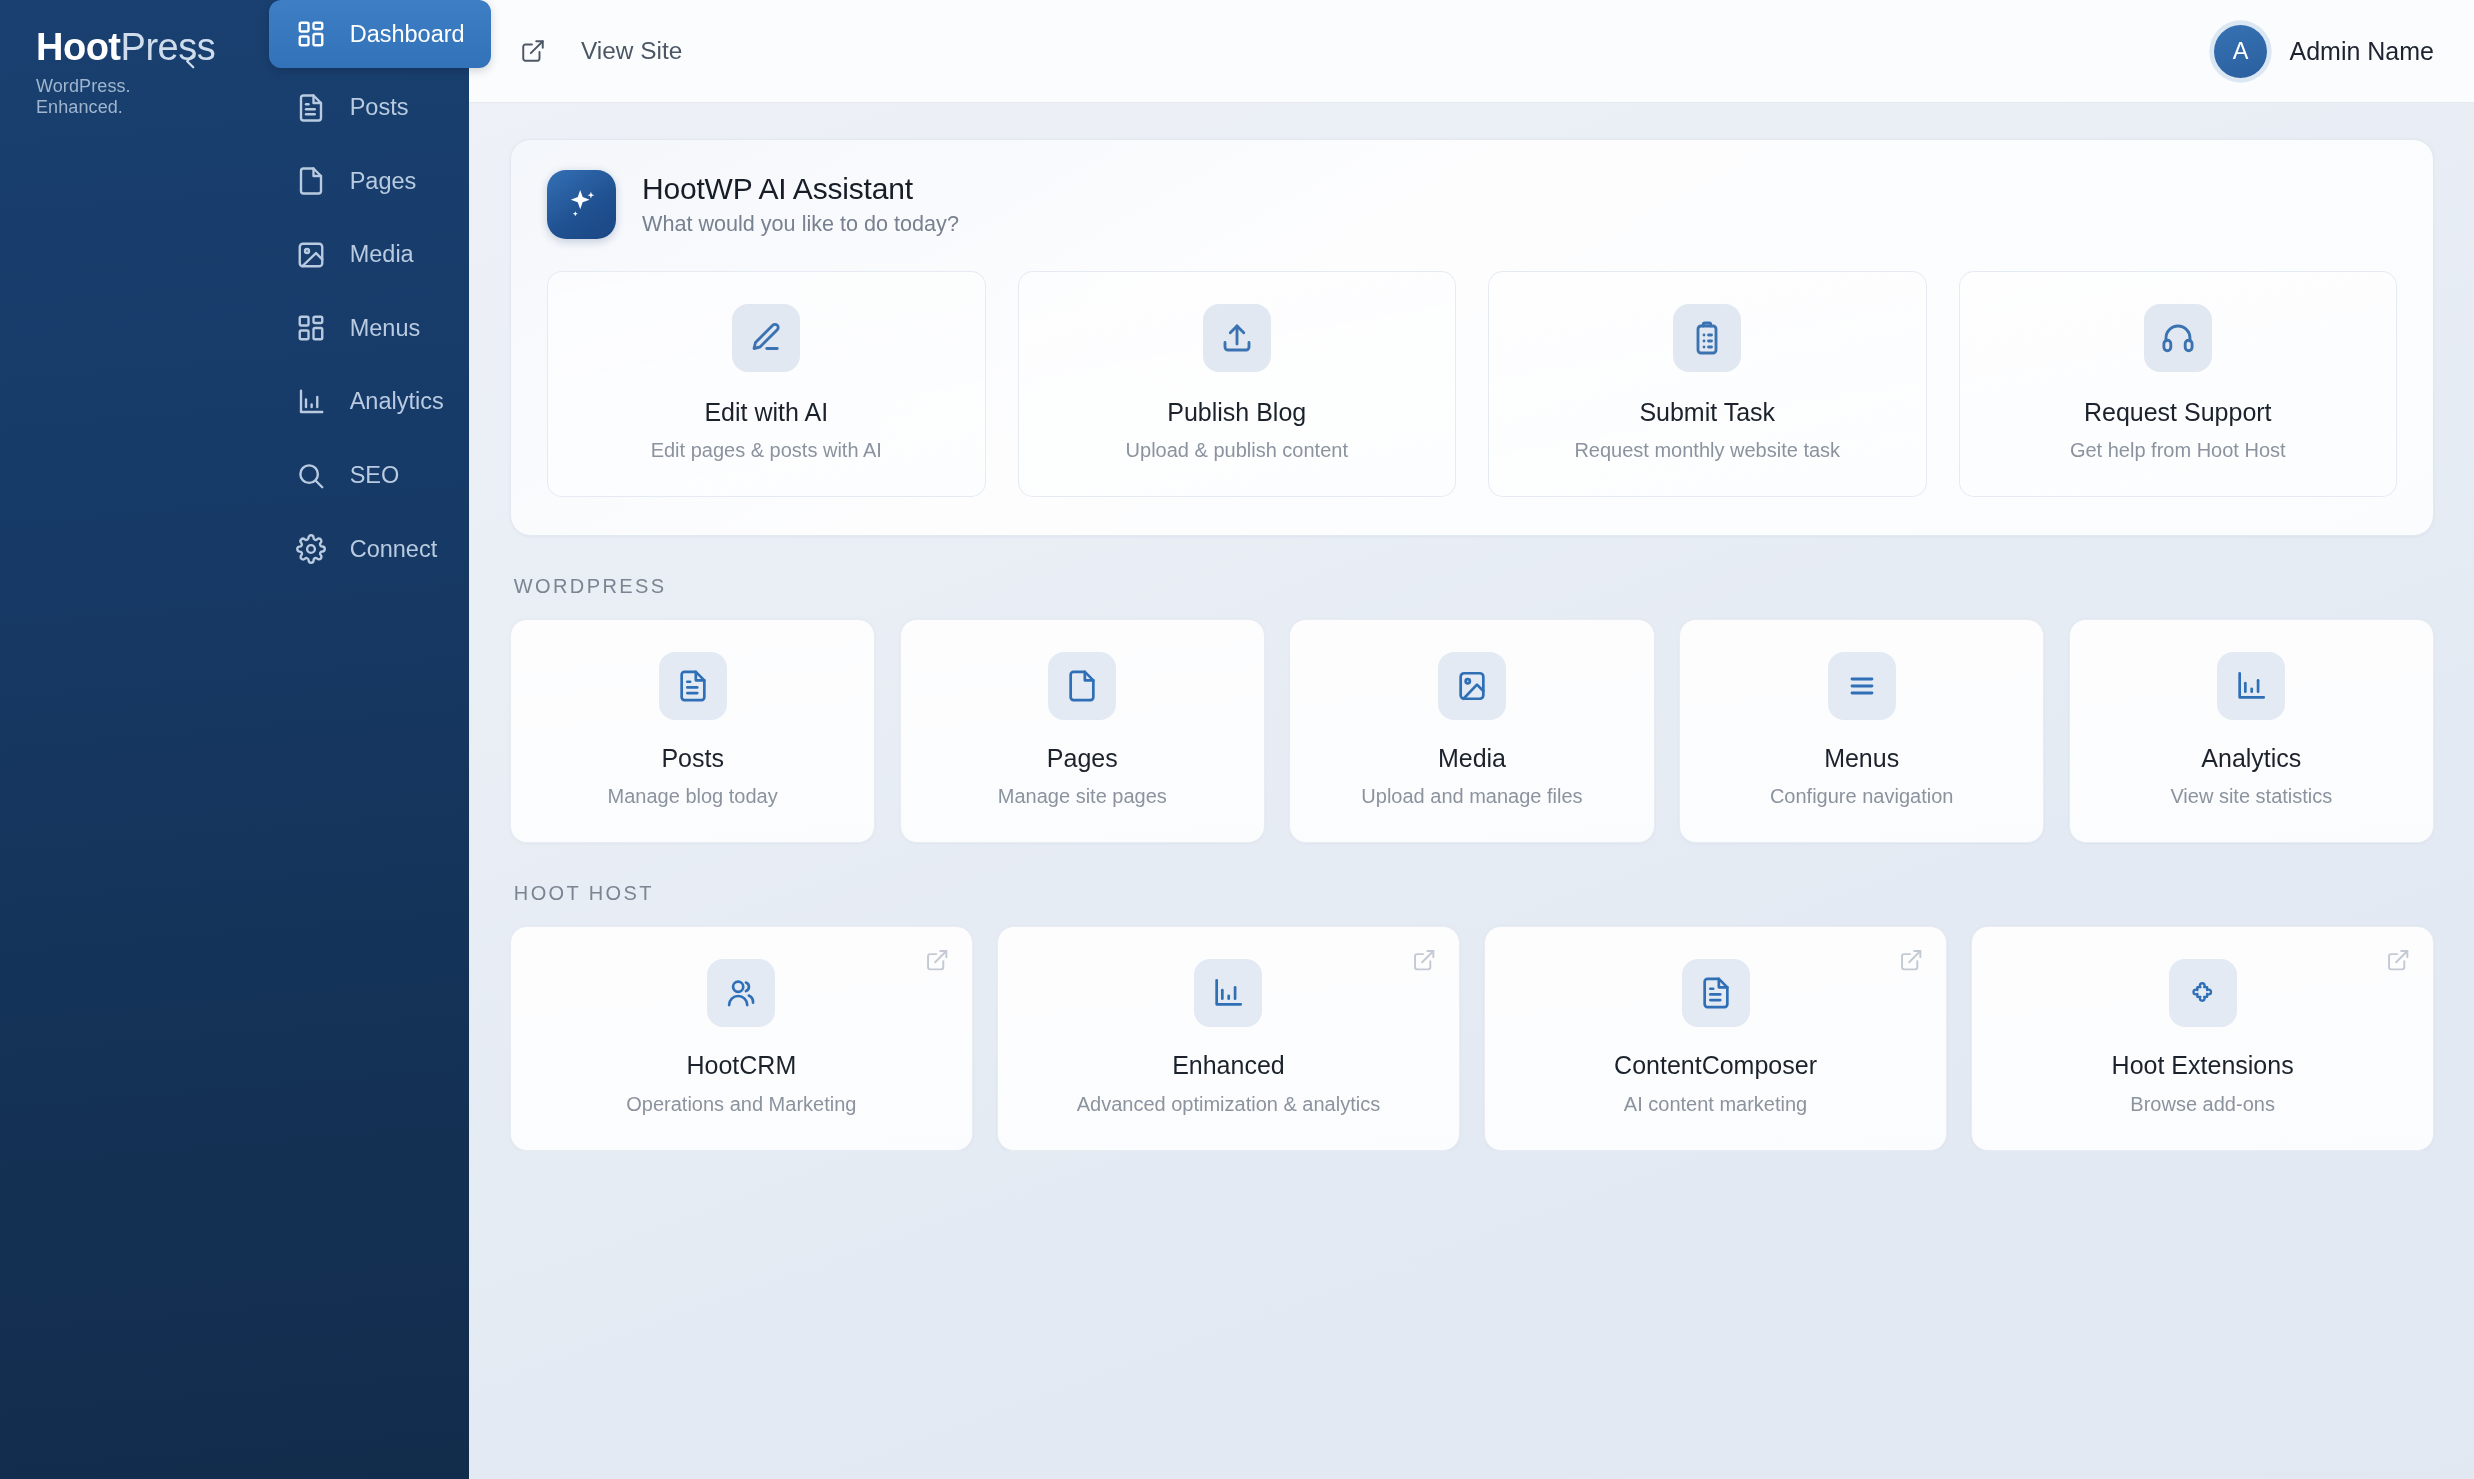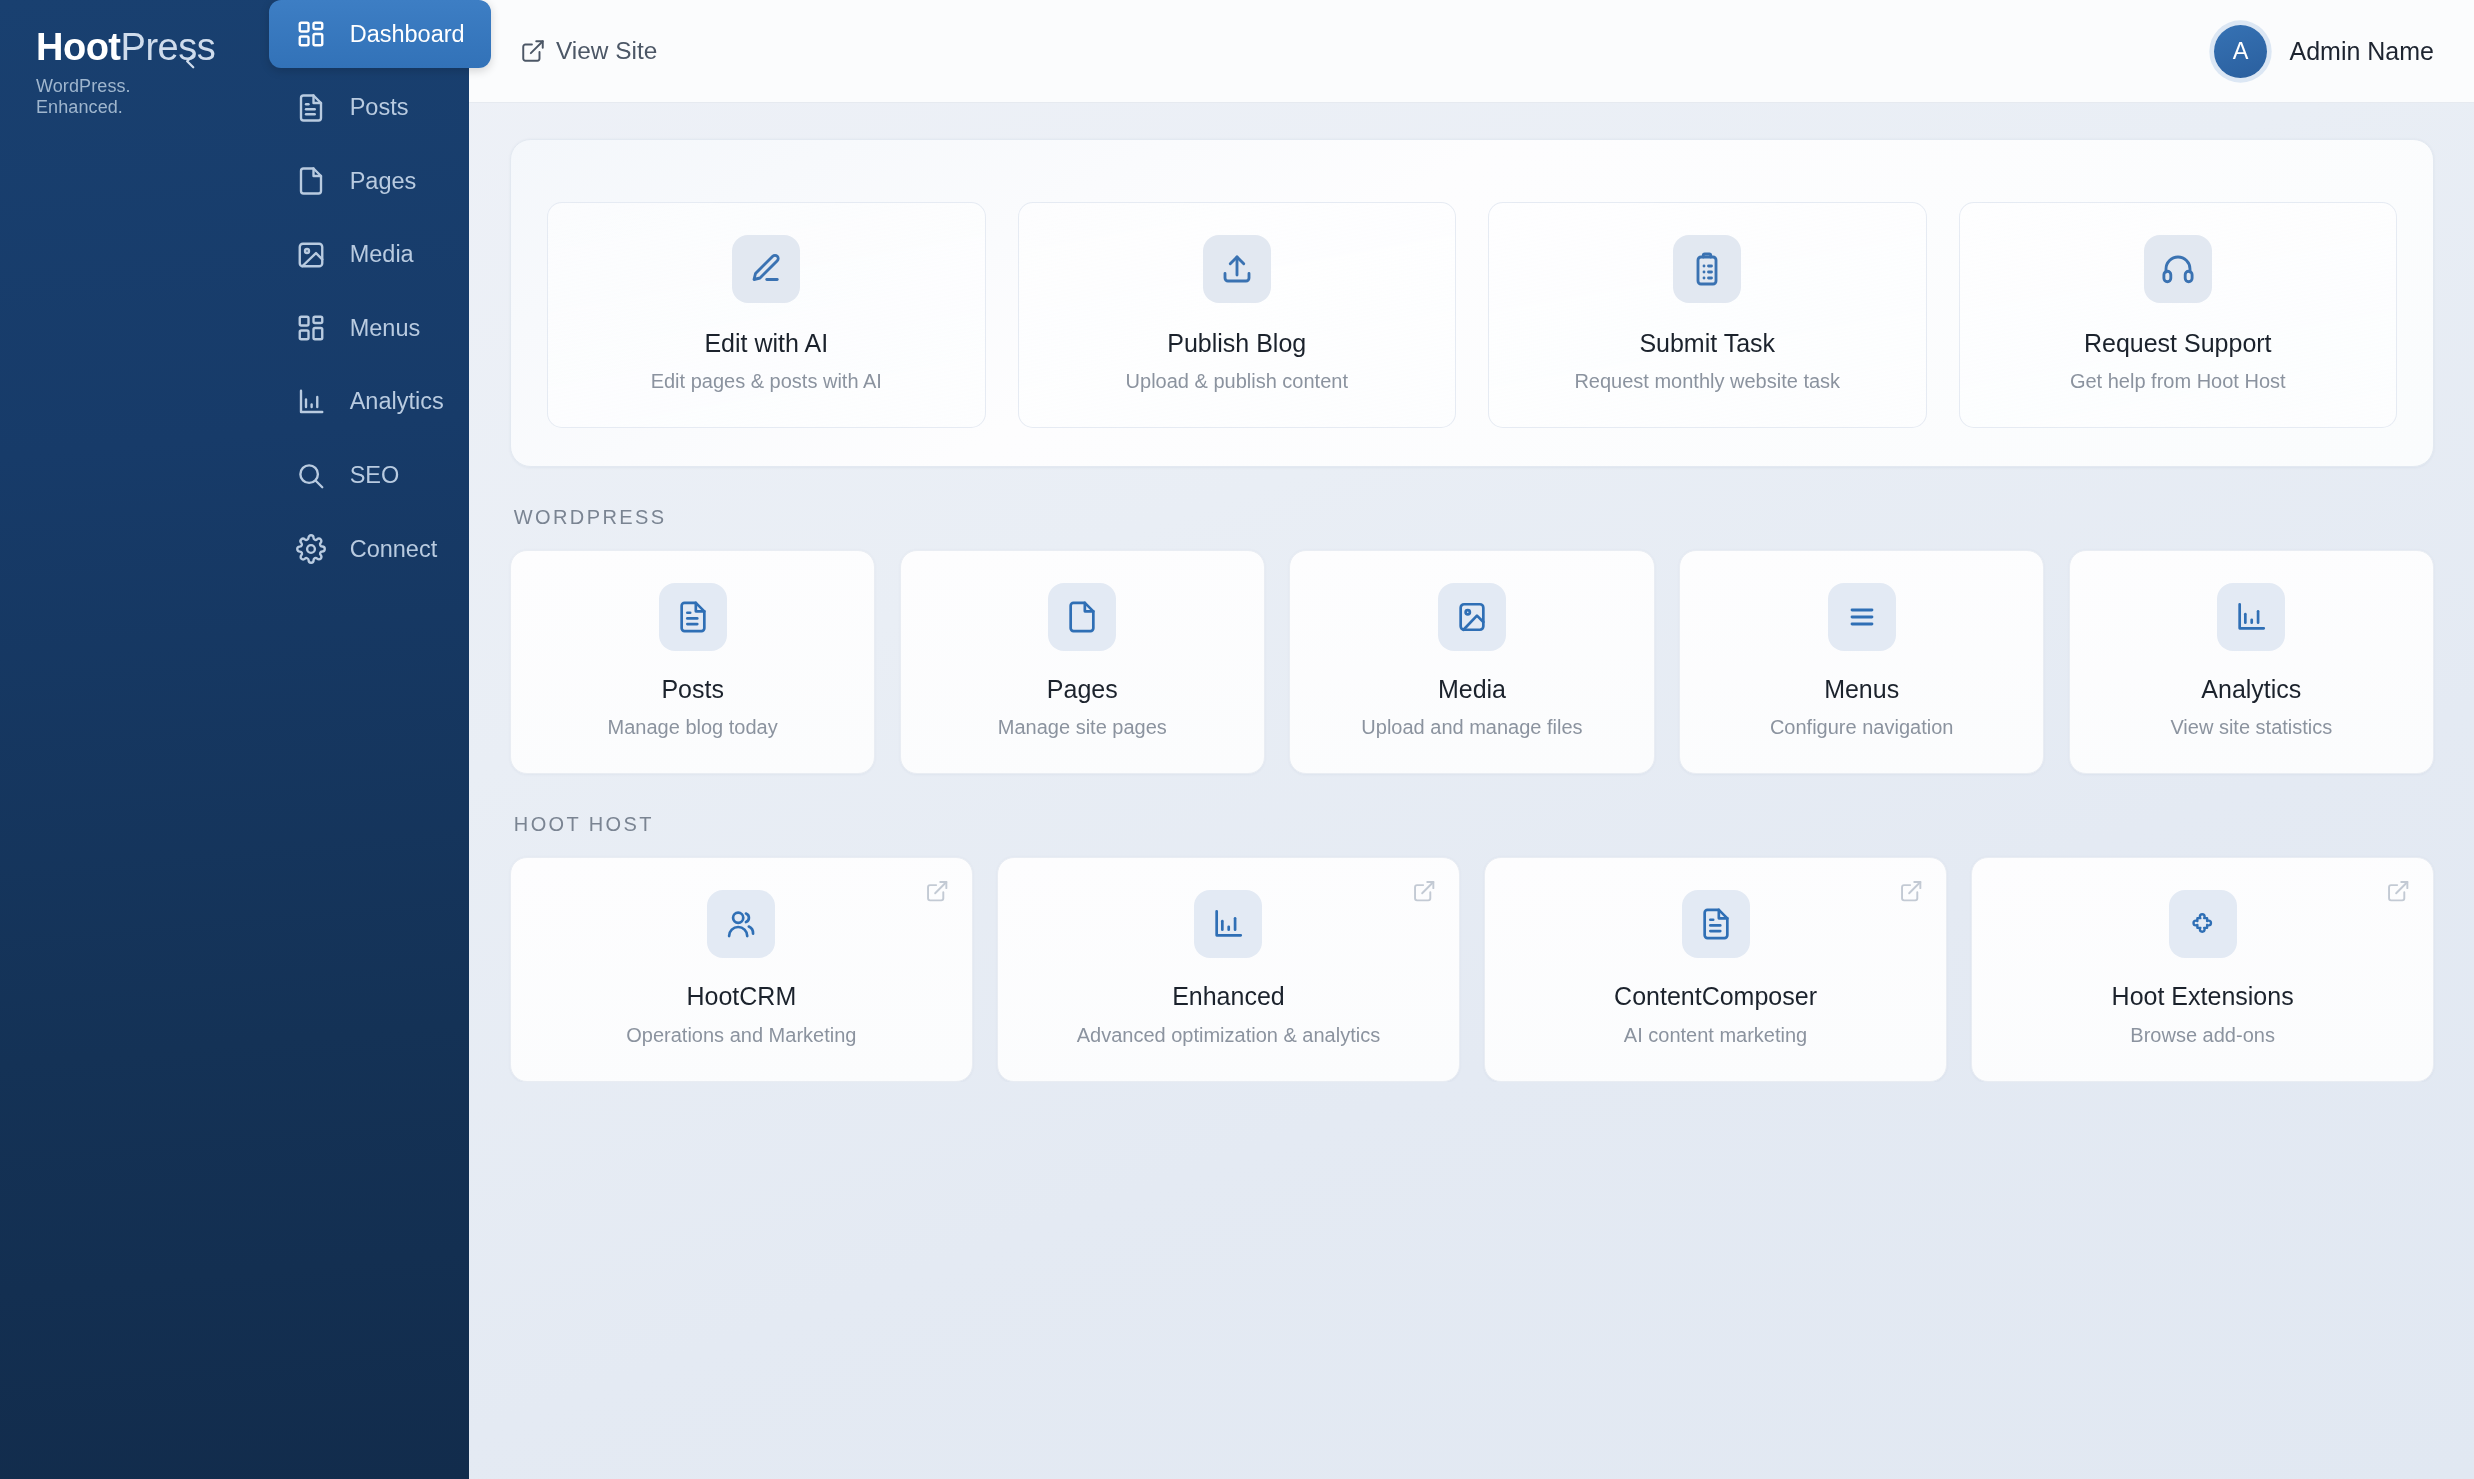--- a/index.html
+++ b/index.html
@@ -55,21 +55,21 @@
     overflow: hidden;
   }
   .topbar {
     height: 103px; flex: none;
     background: #fbfcfd;
     display: flex; align-items: center; justify-content: space-between;
     padding: 0 41px 0 38px;
     border-bottom: 0.9px solid #e6eaf0;
   }
   .view-site {
-    display: flex; align-items: center; gap: 10px;
+    display: flex; align-items: center; gap: 35px;
     color: #4c5766; font-size: 24.4px; cursor: pointer;
     padding: 9.4px 13px;
   }
   .user-box { display: flex; align-items: center; gap: 22.5px; cursor: pointer; }
   .avatar {
     width: 53px; height: 53px; border-radius: 50%;
     background: linear-gradient(160deg, #3672b4 0%, #2a5f9e 100%);
     color: #fff; font-size: 23.5px;
     display: flex; align-items: center; justify-content: center;
     box-shadow: 0 0 0 4.7px #dce7f4;
@@ -270,20 +270,33 @@
       </div>
       <div class="user-box">
         <div class="avatar">A</div>
         <div class="user-name">Admin Name</div>
       </div>
     </header>
 
     <div class="content">
 
       <div class="ai-card">
+        <div class="ai-head">
+          <div class="ai-badge">
+            <svg width="39" height="39" viewBox="0 0 24 24" fill="#ffffff">
+                <path d="M11.2 3.1l1.5 4.3 4.3 1.6-4.3 1.6-1.5 4.3-1.5-4.3L5.4 9l4.3-1.6z"></path>
+                <path d="M17.8 4.2l.55 1.5 1.5.55-1.5.55-.55 1.5-.55-1.5-1.5-.55 1.5-.55z"></path>
+                <path d="M8.2 16.1l.42 1.15 1.15.42-1.15.42-.42 1.15-.42-1.15L6.65 17.67l1.13-.42z"></path>
+              </svg>
+          </div>
+          <div>
+            <div class="ai-title">HootWP AI Assistant</div>
+            <div class="ai-sub">What would you like to do today?</div>
+          </div>
+        </div>
 
         <div class="ai-actions">
 
           <div class="ai-act">
             <div class="icbox">
               <svg width="36" height="36" viewBox="0 0 24 24" fill="none" stroke="currentColor" stroke-width="1.9" stroke-linecap="round" stroke-linejoin="round">
                   <path d="M16.5 3.5a2.12 2.12 0 0 1 3 3L8 18l-4 1 1-4z"></path>
                   <line x1="12.5" y1="19" x2="19.5" y2="19"></line>
                 </svg>
             </div>

